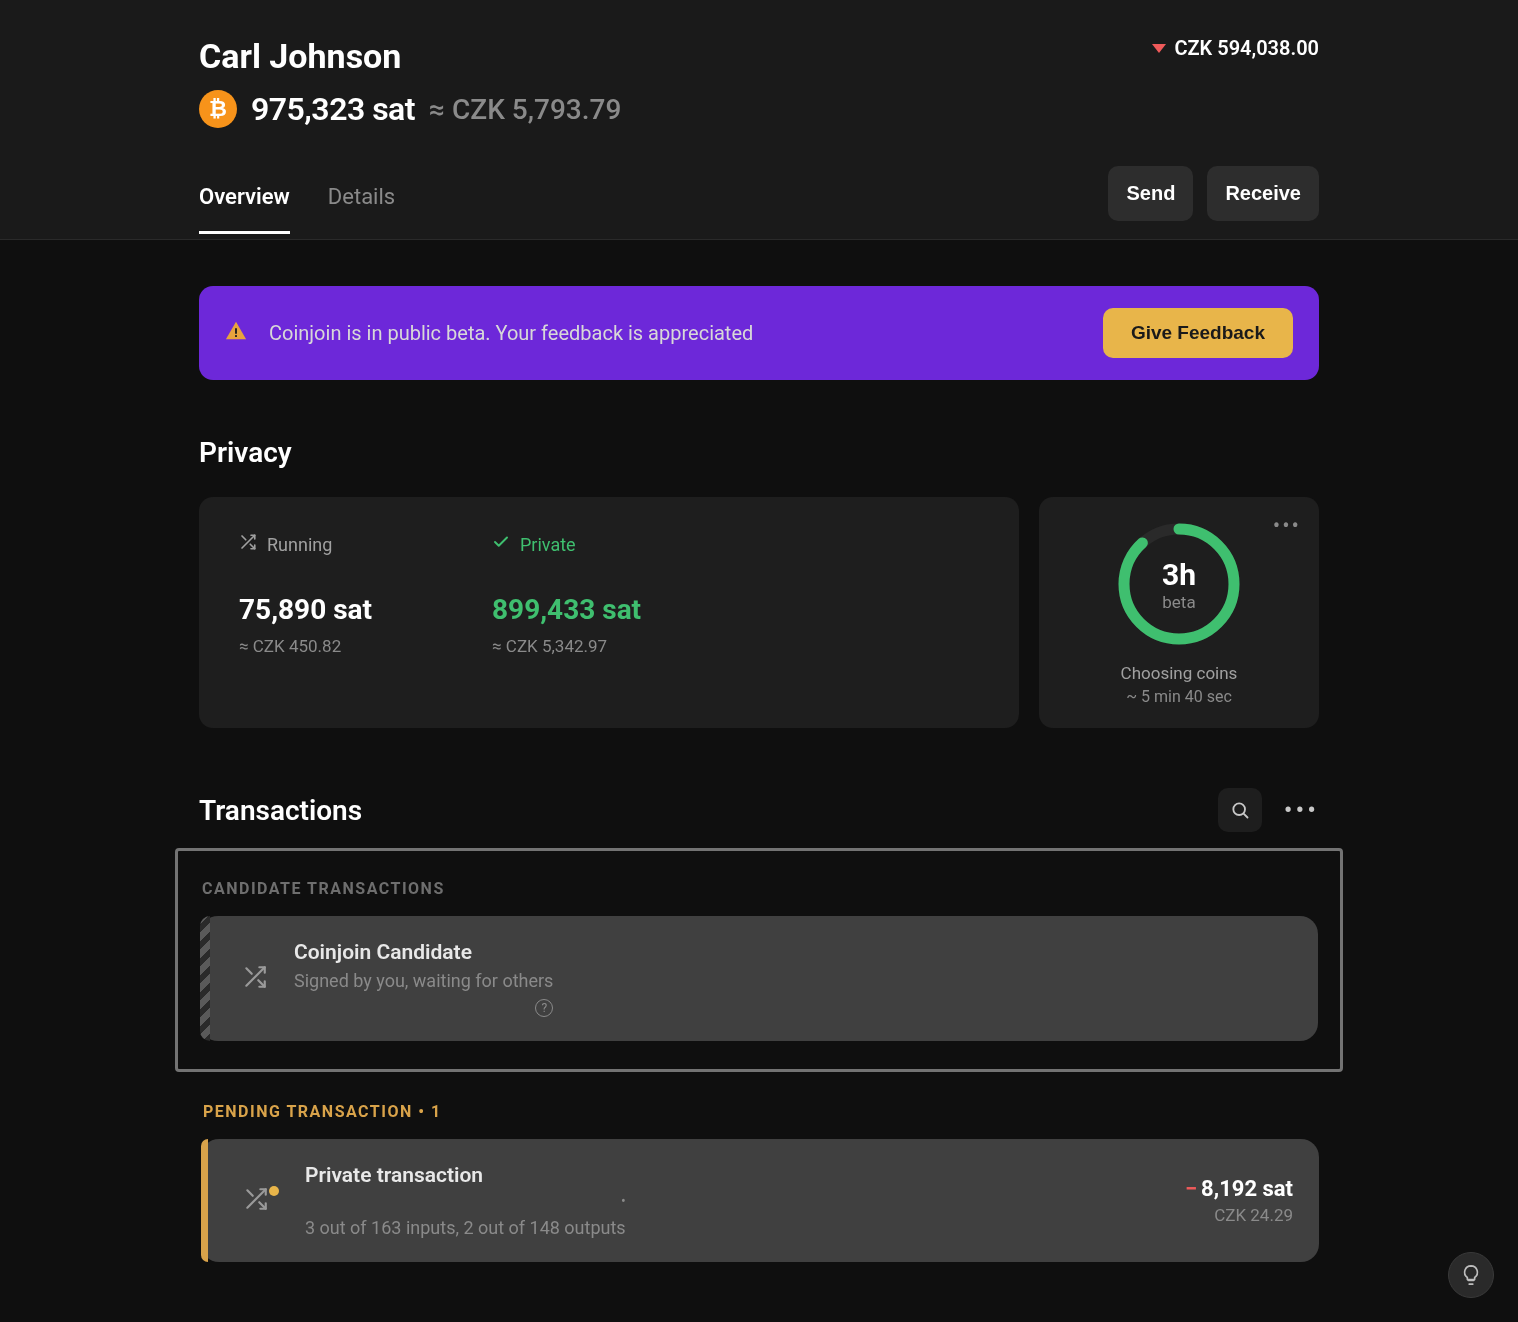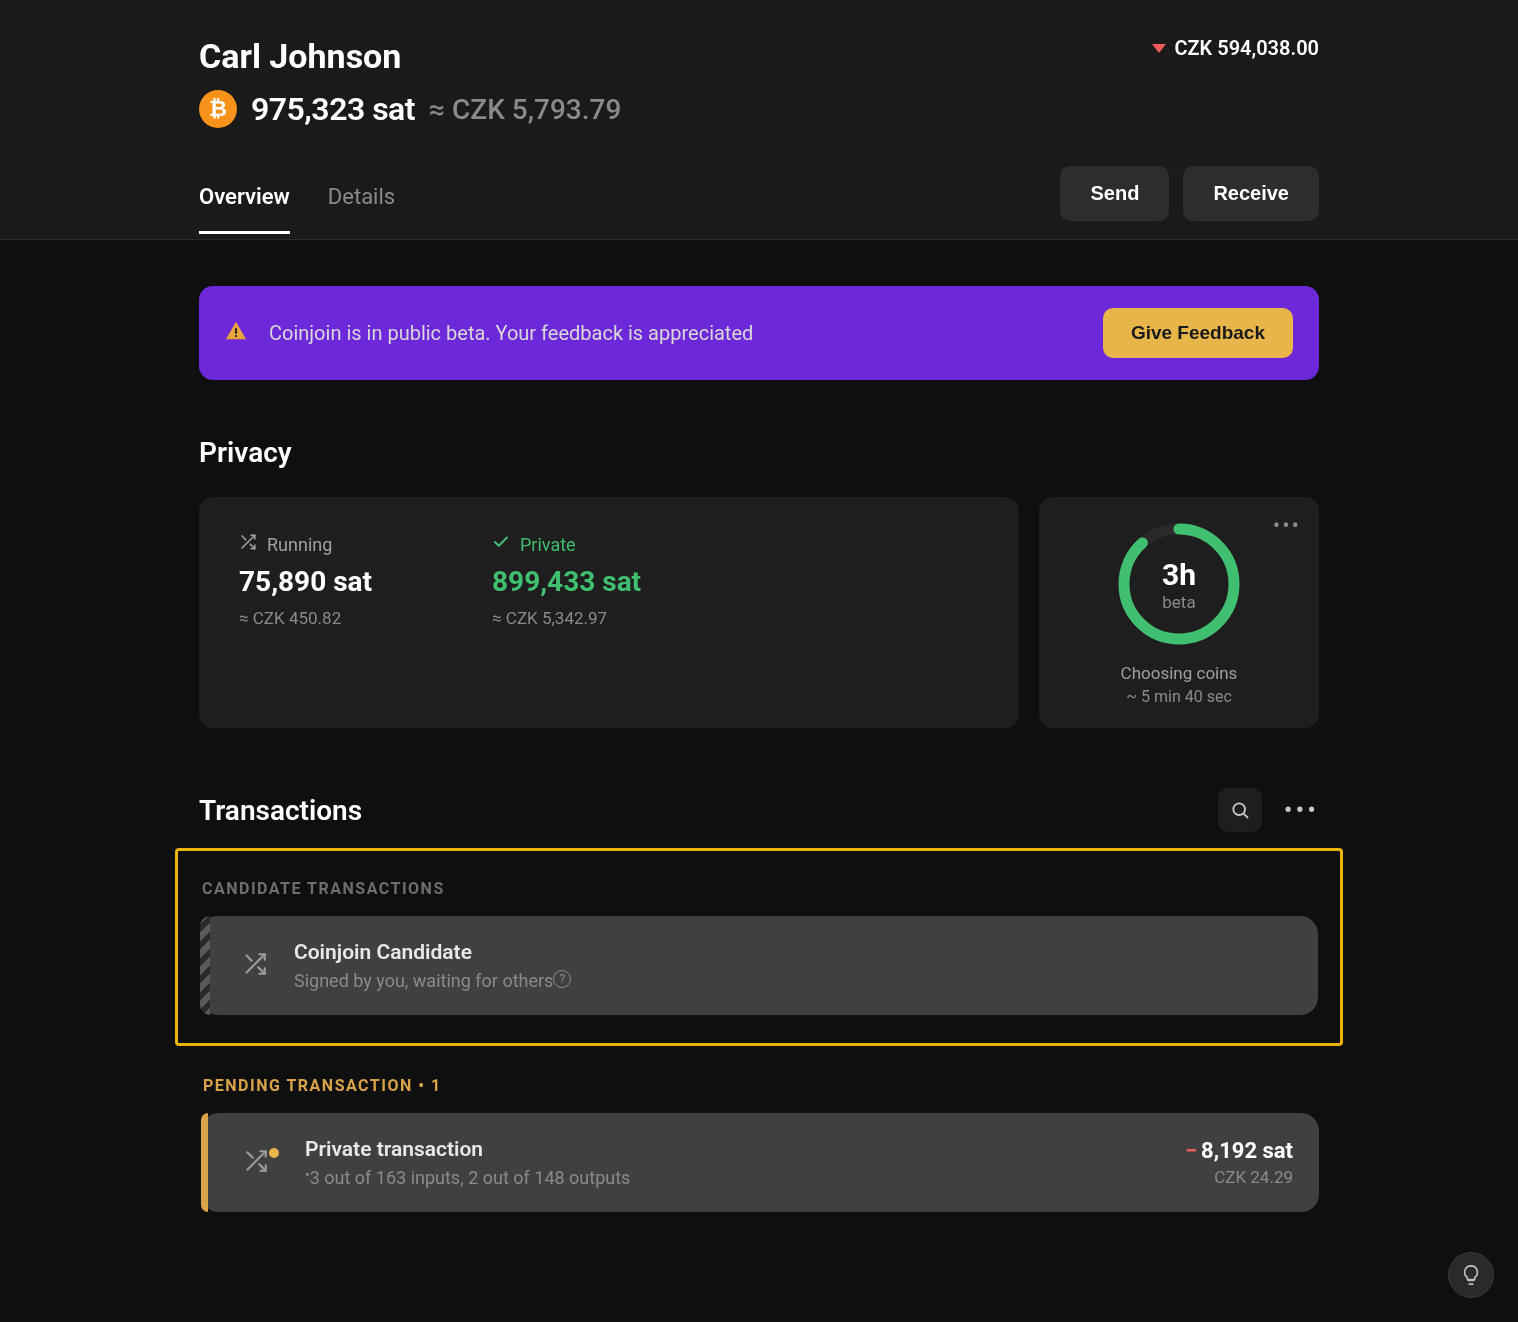--- a/index.html
+++ b/index.html
@@ -29,21 +29,21 @@
   .balance-amount { font-size: 32px; font-weight: 600; color: #fff; letter-spacing: -0.5px; }
   .balance-fiat { font-size: 28px; color: #8a8a8a; font-weight: 500; }
 
   .nav-row { display: flex; justify-content: space-between; align-items: center; margin-top: 38px; }
   .tabs { display: flex; gap: 38px; }
   .tab { font-size: 22px; color: #8a8a8a; padding: 12px 0 22px 0; cursor: pointer; }
   .tab.active { color: #fff; font-weight: 600; border-bottom: 3px solid #fff; }
   .actions { display: flex; gap: 14px; padding-bottom: 18px; }
   .btn {
     background: #2d2d2d; color: #fff; border: none; border-radius: 10px;
-    padding: 16px 30px; font-size: 20px; font-weight: 600; cursor: pointer;
+    padding: 16px 18px; font-size: 20px; font-weight: 600; cursor: pointer;
   }
 
   .hr { height: 1px; background: #2a2a2a; width: 100%; }
 
   .content { padding-top: 46px; }
 
   .banner {
     background: #6d28d9; border-radius: 14px; padding: 22px 26px;
     display: flex; align-items: center; justify-content: space-between;
   }
@@ -58,21 +58,21 @@
   .section-title { font-size: 28px; font-weight: 600; color: #fff; margin-top: 56px; margin-bottom: 28px; }
 
   .privacy-row { display: flex; gap: 20px; }
   .privacy-card {
     flex: 1; background: #1e1e1e; border-radius: 14px; padding: 36px 40px;
     display: flex; gap: 120px;
   }
   .pcol { display: flex; flex-direction: column; gap: 10px; }
   .plabel { display: flex; align-items: center; gap: 10px; font-size: 18px; color: #a0a0a0; }
   .plabel.green { color: #3fbf6f; }
-  .pvalue { font-size: 28px; font-weight: 700; color: #fff; }
+  .pvalue { font-size: 28px; font-weight: 700; color: #fff; margin-top: 28px; }
   .pvalue.green { color: #3fbf6f; }
   .pfiat { font-size: 17px; color: #8a8a8a; }
 
   .timer-card {
     width: 280px; background: #1e1e1e; border-radius: 14px; padding: 22px 20px;
     display: flex; flex-direction: column; align-items: center; position: relative;
   }
   .timer-card .dots { position: absolute; top: 16px; right: 18px; color: #8a8a8a; font-size: 22px; letter-spacing: 2px; cursor: pointer; }
   .ring-wrap { position: relative; width: 130px; height: 130px; }
   .ring-text { position: absolute; inset: 0; display: flex; flex-direction: column; align-items: center; justify-content: center; }
@@ -84,21 +84,21 @@
   .tx-header { display: flex; justify-content: space-between; align-items: center; margin-top: 60px; margin-bottom: 16px; }
   .tx-header .section-title { margin: 0; }
   .tx-tools { display: flex; align-items: center; gap: 22px; }
   .icon-btn {
     width: 44px; height: 44px; border-radius: 10px; background: #1e1e1e;
     display: flex; align-items: center; justify-content: center; color: #c8c8c8; cursor: pointer;
   }
   .dots-plain { color: #c8c8c8; font-size: 26px; letter-spacing: 3px; cursor: pointer; }
 
   .highlight-box {
-    border: 3px solid #eab308; border-radius: 4px; padding: 18px 22px 28px 22px; margin: 0 -24px;
+    border: 3px solid #737373; border-radius: 4px; padding: 18px 22px 28px 22px; margin: 0 -24px;
   }
   .subheading {
     font-size: 16px; letter-spacing: 1.5px; color: #6e6e6e; font-weight: 700; text-transform: uppercase; margin: 10px 0 18px 2px;
   }
   .subheading.amber { color: #d9a34a; margin-top: 24px; }
 
   .tx-card {
     background: #404040; border-radius: 18px; padding: 24px 26px;
     display: flex; align-items: center; gap: 26px; position: relative;
   }
@@ -107,21 +107,21 @@
     background: repeating-linear-gradient(135deg, #5a5a5a 0 6px, #2a2a2a 6px 12px);
   }
   .stripe.amber { background: #d9a34a; width: 7px; }
   .tx-card .left { margin-left: 16px; display: flex; align-items: center; gap: 26px; flex: 1; }
   .shuffle-ic { color: #9a9a9a; }
   .shuffle-ic.dot::after {
     content: ""; display: inline-block; width: 10px; height: 10px; border-radius: 50%;
     background: #e8b54a; margin-left: -4px; vertical-align: top;
   }
   .tx-title { font-size: 21px; font-weight: 600; color: #e8e8e8; }
-  .tx-sub { font-size: 18px; color: #8a8a8a; display: flex; align-items: flex-start; margin-top: 6px; }
+  .tx-sub { font-size: 18px; color: #8a8a8a; display: flex; align-items: flex-end; gap: 8px; margin-top: 6px; flex-direction: column; }
   .info-circ {
     width: 18px; height: 18px; border: 1.5px solid #8a8a8a; border-radius: 50%;
     display: inline-flex; align-items: center; justify-content: center; font-size: 12px; color: #8a8a8a;
   }
   .tx-right { text-align: right; }
   .tx-amt { font-size: 22px; font-weight: 700; color: #fff; }
   .tx-amt .neg { color: #ef5a5a; margin-right: 4px; }
   .tx-fiat { font-size: 17px; color: #8a8a8a; margin-top: 4px; }
 
   .second-block { margin-top: 30px; padding: 0 0 0 2px; }

